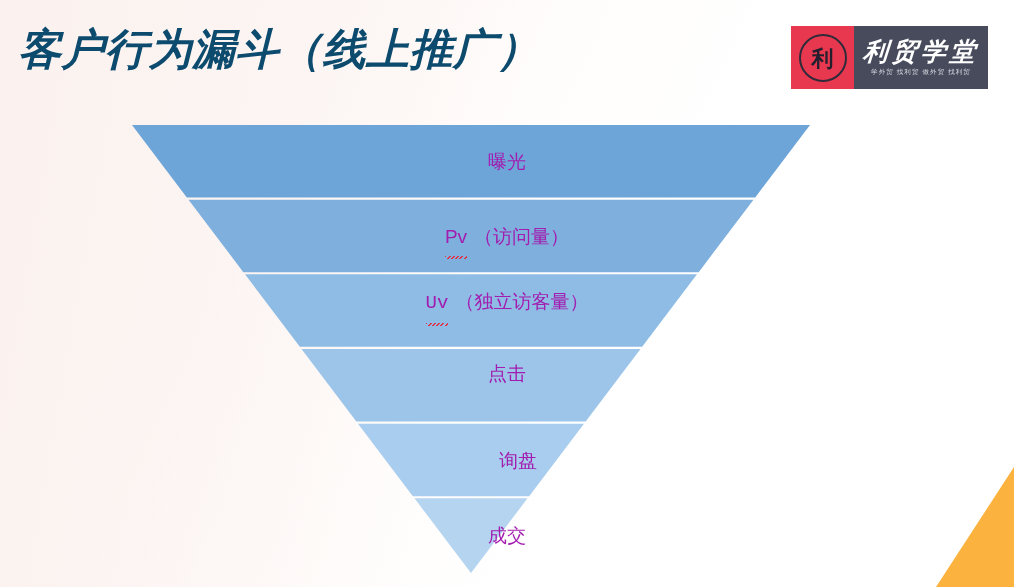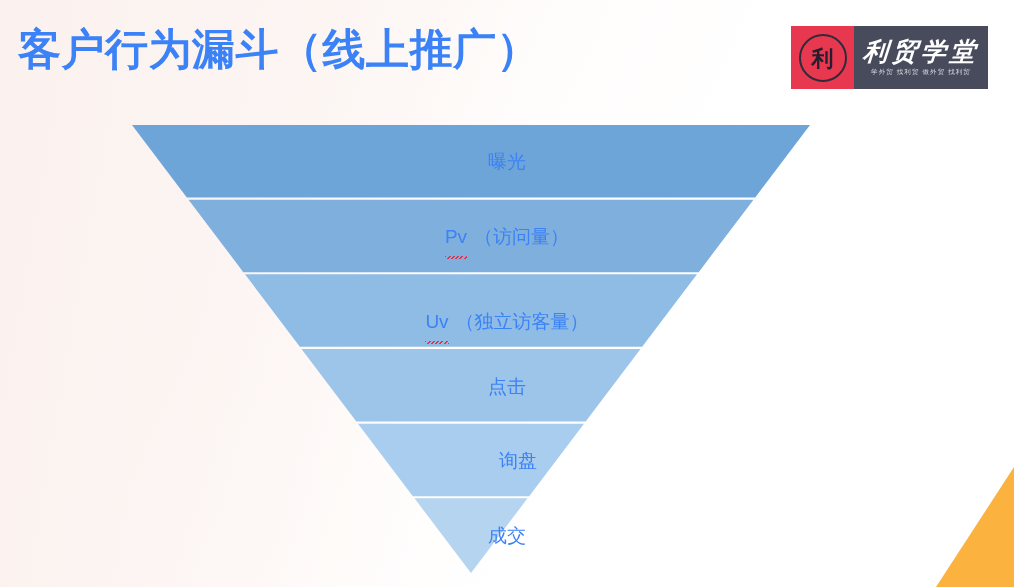--- a/index.html
+++ b/index.html
@@ -55,23 +55,24 @@
   }
 
   
   .title {
     position: absolute;
     left: 18px;
     top: 24px;
     font-size: 43px;
     line-height: 1.18;
     font-weight: bold;
-    color: #3b82f6;
+    color: #0c4a6e;
     letter-spacing: 0.5px;
     white-space: nowrap;
+    font-style: italic;
   }
 
   
   .logo {
     position: absolute;
     left: 791px;
     top: 26px;
     width: 197px;
     height: 63px;
     display: flex;
@@ -143,21 +144,21 @@
   .funnel .seg {
     pointer-events: auto;
   }
 
   .band-label {
     position: absolute;
     left: 0;
     width: 1014px;
     text-align: center;
     font-size: 19px;
-    color: #3b82f6;
+    color: #a21caf;
     white-space: nowrap;
     pointer-events: none;
   }
   .band-label .latin {
     position: relative;
     padding-bottom: 10px;
   }
   
   .band-label .latin::after {
     content: "";
@@ -202,22 +203,22 @@
       <polygon points="188.5,199.66666666666669 753.5,199.66666666666669 698.6647321428571,272.1333333333334 243.3352678571429,272.1333333333334" fill="#7fb0dd" class="seg"></polygon>
       <polygon points="245.00000000000003,274.33333333333337 697,274.33333333333337 642.164732142857,346.80000000000007 299.8352678571429,346.80000000000007" fill="#8fbce5" class="seg"></polygon>
       <polygon points="301.5,349.00000000000006 640.5,349.00000000000006 585.6647321428571,421.46666666666675 356.3352678571429,421.46666666666675" fill="#9cc5e9" class="seg"></polygon>
       <polygon points="358.00000000000006,423.66666666666674 583.9999999999999,423.66666666666674 529.164732142857,496.13333333333344 412.8352678571429,496.13333333333344" fill="#a8cdee" class="seg"></polygon>
       <polygon points="414.50000000000006,498.3333333333334 527.4999999999999,498.3333333333334 471,573 471,573" fill="#b4d4f0" class="seg"></polygon>
     </svg>
 
   <div id="funnel-labels">
       <div class="band-label" style="top: 149.333px;"><span>曝光</span></div>
       <div class="band-label" style="top: 224px;"><span class="latin">Pv</span><span class="gap"></span><span>（访问量）</span></div>
-      <div class="band-label" style="top: 309px;"><span class="latin">Uv</span><span class="gap"></span><span>（独立访客量）</span></div>
-      <div class="band-label" style="top: 374px;"><span>点击</span></div>
+      <div class="band-label" style="top: 289px; font-family: Liberation Mono, monospace;"><span class="latin">Uv</span><span class="gap"></span><span>（独立访客量）</span></div>
+      <div class="band-label" style="top: 361px;"><span>点击</span></div>
       <div class="band-label" style="top: 448px; padding-left: 11px;"><span>询盘</span></div>
       <div class="band-label" style="top: 523px;"><span>成交</span></div>
     </div>
 
   <svg class="corner-wedge" viewBox="0 0 84 120" xmlns="http://www.w3.org/2000/svg">
     <polygon id="wedge-poly" points="84,0 84,120 6,120" fill="#fbb23f"></polygon>
   </svg>
 
 </div>
 

